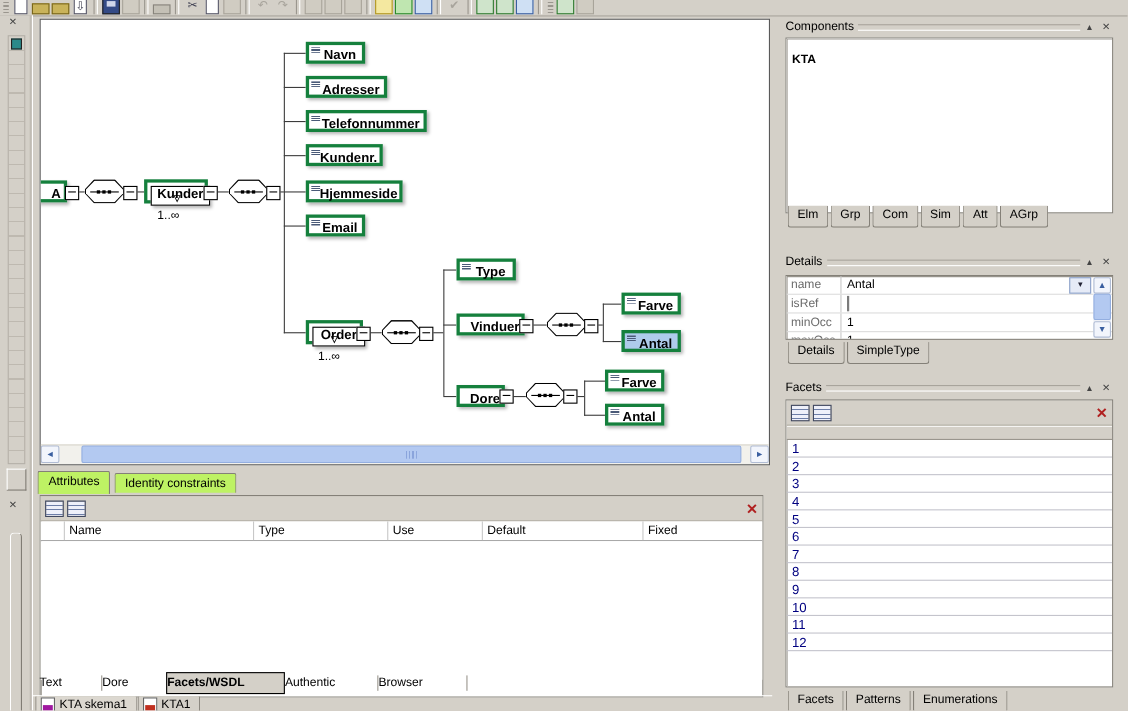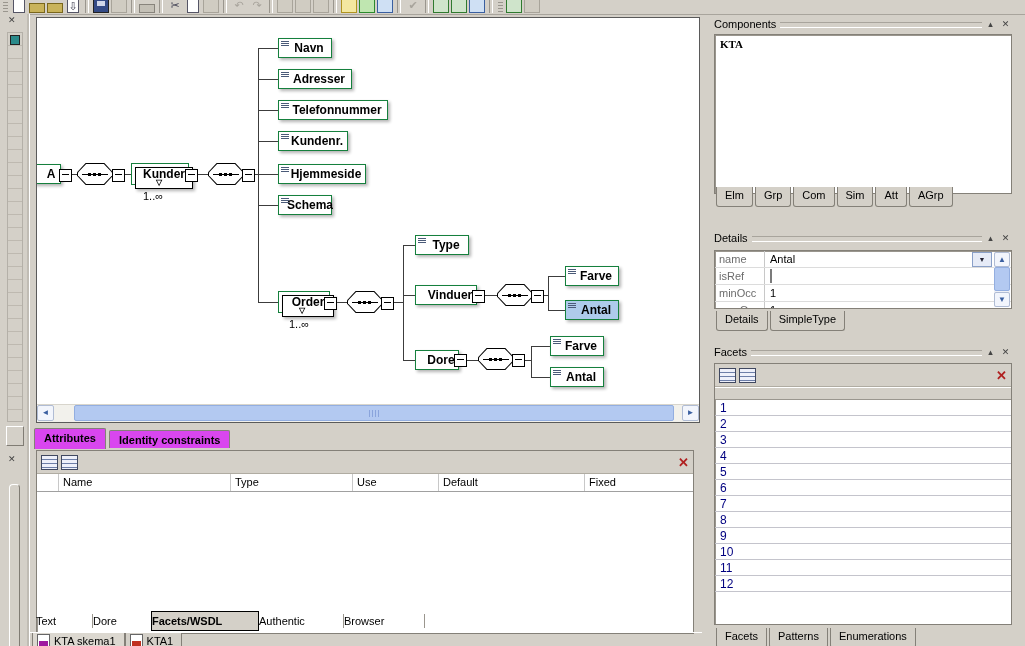--- a/index.html
+++ b/index.html
@@ -31,21 +31,21 @@
   #lgroove{position:absolute;left:7px;top:18px;width:14px;height:388px;border:1px solid #b4b0a8;
            background:repeating-linear-gradient(180deg,#d4d0c8 0 12px,#beb9b0 12px 13px);}
   #lico{position:absolute;left:2px;top:2px;width:8px;height:8px;background:#2a8a8a;border:1px solid #222;}
   #lsplit{position:absolute;left:6px;top:412px;width:16px;height:18px;border:1px solid #fff;
           border-right-color:#807c74;border-bottom-color:#807c74;background:#d4d0c8;}
   #lgrab{position:absolute;left:9px;top:470px;width:9px;height:168px;border:1px solid #fff;
          border-right-color:#807c74;border-bottom-color:#807c74;border-radius:4px;background:#d4d0c8;}
   
   #canvas{left:36px;top:17px;width:662px;height:404px;background:#fff;border:1px solid #5a5a5a;
           overflow:hidden;z-index:0;}
-  .elem{position:absolute;box-sizing:border-box;height:20px;background:#fff;border:1px solid #15803d;
+  .elem{position:absolute;box-sizing:border-box;height:20px;background:#fff;border:3px solid #15803d;
         box-shadow:2px 2px 3px #b4b4b4;text-align:center;font-weight:bold;font-size:12px;
         line-height:18px;z-index:2;}
   .elem .elabel{padding-left:8px;}
   .leaficon{position:absolute;left:2px;top:2px;width:8px;height:5px;
             background:repeating-linear-gradient(180deg,#4a5a78 0 1px,transparent 1px 2px);}
   .multi{height:22px;line-height:20px;box-shadow:none;}
   .multi::after{content:"";position:absolute;left:3px;top:3px;width:100%;height:100%;
                 border:1px solid #000;background:#fff;z-index:-1;box-shadow:2px 2px 3px #b4b4b4;}
   .sel{background:#aecbeb;}
   .occ{position:absolute;font-size:11px;color:#000;z-index:2;}
@@ -67,21 +67,21 @@
   .sbtn{width:17px;height:16px;background:#f2f5fc;border:1px solid #b0bcd4;box-sizing:border-box;
         color:#3a5fa0;font-size:8px;line-height:14px;text-align:center;border-radius:2px;}
   .htrack{flex:1;position:relative;}
   .hthumb{position:absolute;left:20px;top:0;width:600px;height:16px;background:#b3c9f1;
           border:1px solid #93aee0;border-radius:2px;box-sizing:border-box;}
   .hthumb::after{content:"";position:absolute;left:50%;top:4px;margin-left:-5px;width:10px;height:7px;
           background:repeating-linear-gradient(90deg,#8aa4dc 0 1px,transparent 1px 3px);}
   
   #attrpanel{left:30px;top:428px;width:670px;height:218px;background:#d4d0c8;}
   .ttab{display:inline-block;padding:3px 9px 2px;border:1px solid #848078;border-bottom:none;
-        border-radius:2px 2px 0 0;background:#d946ef;position:relative;top:2px;font-weight:bold;}
+        border-radius:2px 2px 0 0;background:#bef264;position:relative;top:2px;}
   .ttab.active{top:0;padding-bottom:5px;z-index:2;}
   .frame{position:absolute;left:6px;top:22px;right:6px;height:182px;background:#fff;
          border:1px solid #848078;box-shadow:inset 1px 1px 0 #9a968e;}
   .minitb{height:22px;background:#d4d0c8;border-bottom:1px solid #b0aca2;display:flex;
           align-items:center;padding:0 4px;}
   .rowico{width:15px;height:13px;border:1px solid #404860;margin-right:3px;
           background:repeating-linear-gradient(180deg,#eef0fa 0 3px,#6d7ea8 3px 4px);}
   .delx{margin-left:auto;font-weight:bold;color:#b02020;font-size:13px;line-height:13px;}
   .thead{display:flex;height:17px;border-bottom:1px solid #a0a0a0;background:#fff;}
   .thc{box-sizing:border-box;border-right:1px solid #c8c8c8;padding:2px 0 0 4px;overflow:hidden;white-space:nowrap;}
@@ -256,21 +256,21 @@
     <span class="leaficon"></span>
     <span class="elabel">Telefonnummer</span></div>
   <div class="elem" style="left:241px;top:113px;width:70px;">
     <span class="leaficon"></span>
     <span class="elabel">Kundenr.</span></div>
   <div class="elem" style="left:241px;top:146px;width:88px;">
     <span class="leaficon"></span>
     <span class="elabel">Hjemmeside</span></div>
   <div class="elem" style="left:241px;top:177px;width:54px;">
     <span class="leaficon"></span>
-    <span class="elabel">Schema</span></div>
+    <span class="elabel">Email</span></div>
 
   <div class="elem multi" style="left:241px;top:273px;width:52px;">
     <span class="elabel">Order</span>
     <span class="tri" style="left:20px;bottom:-3px;">▽</span>
   </div>
   <div class="conn" style="left:287px;top:279px;"></div>
   <span class="occ" style="left:252px;top:300px;">1..∞</span>
 
   <div class="seq" style="left:310px;top:273px;">
     <div class="sin">
@@ -383,21 +383,21 @@
 
 <div id="rightcol" class="abs">
 
   <div class="ptitle abs" style="left:1px;top:0;width:298px;">
     <span class="ptxt">Components</span>
     <span class="pline"></span>
     <span class="pbtn">▴</span>
     <span class="pbtn">✕</span>
   </div>
   <div class="pcontent" style="top:17px;height:160px;">
-    <div style="padding:3px 0 0 5px;font-weight:bold;font-family:Liberation Serif, serif;">KTA</div>
+    <div style="padding:13px 0 0 5px;font-weight:bold;">KTA</div>
   </div>
   <div class="btabs" style="top:170px;">
     <span class="btab active">Elm</span>
     <span class="btab">Grp</span>
     <span class="btab">Com</span>
     <span class="btab">Sim</span>
     <span class="btab">Att</span>
     <span class="btab">AGrp</span>
   </div>
 

